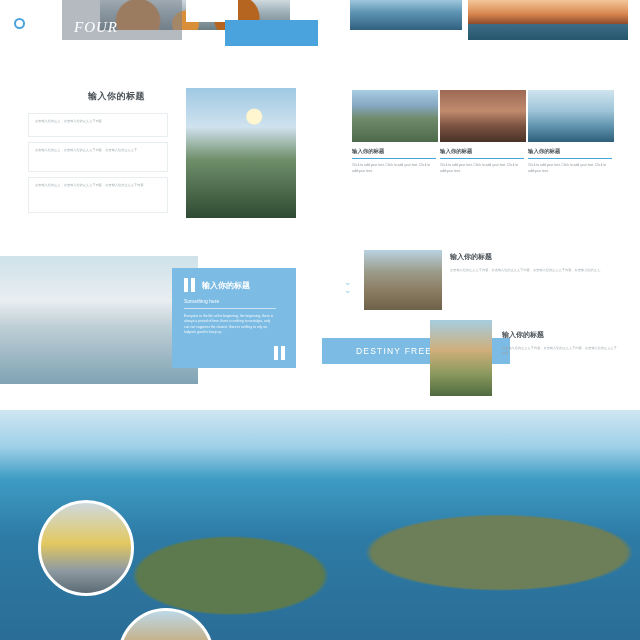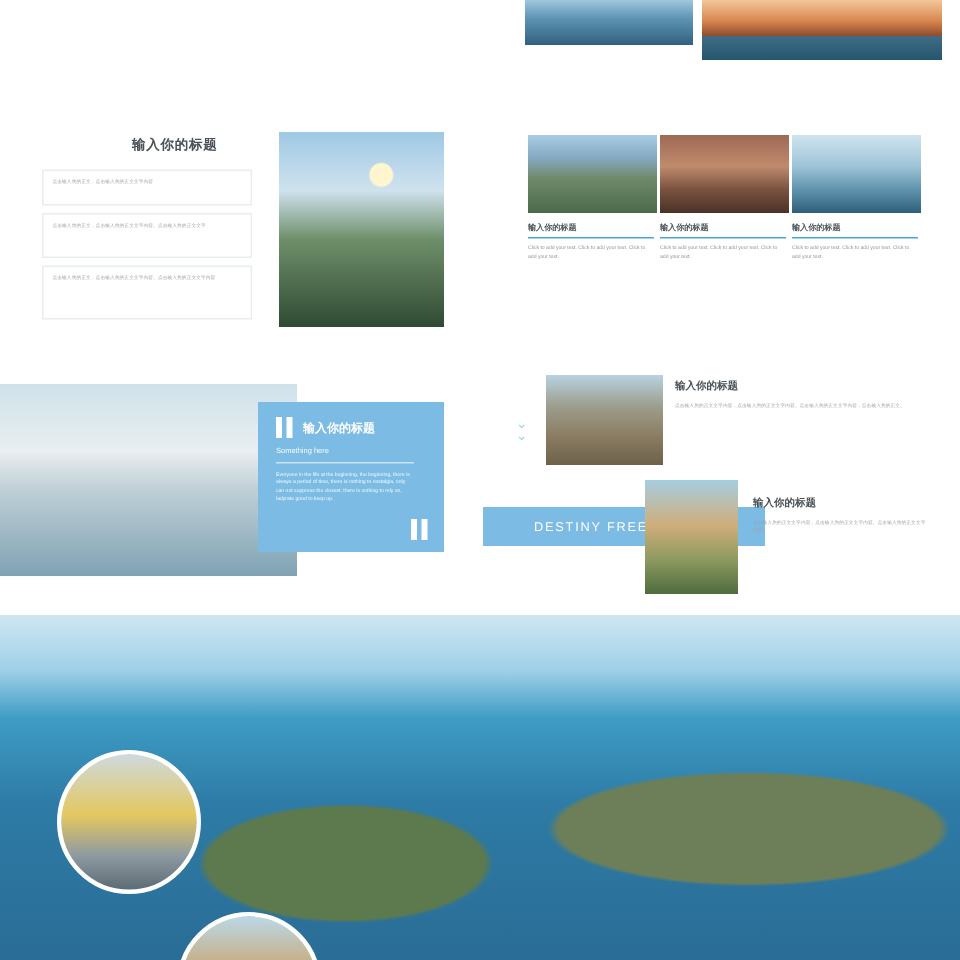--- a/index.html
+++ b/index.html
@@ -168,20 +168,29 @@
   }
   .ph-boatrow {
     background: linear-gradient(180deg, #9fc7dd 0%, #5f95b4 40%, #31607f 100%);
   }
 </style>
 </head>
 <body>
 
 <div class="page">
 
+  <div class="abs slide-top-left">
+    <div class="abs dot-ring"></div>
+    <div class="abs photo ph-autumn top-photo-strip"></div>
+    <div class="abs white-card-top"></div>
+    <div class="abs blue-bar-top"></div>
+    <div class="abs four-banner">
+      <div class="four-text">FOUR</div>
+    </div>
+  </div>
 
   <div class="abs slide-top-right">
     <div class="abs photo ph-boatrow" style="left:28px; top:0; width:112px; height:30px;"></div>
     <div class="abs photo ph-redrock" style="left:146px; top:0; width:160px; height:40px;"></div>
   </div>
 
   <div class="abs slide-2-left">
     <div class="abs s2-title" style="left:88px; top:22px;">输入你的标题</div>
 
     <div class="abs s2-textbox" style="left:28px; top:45px; width:140px; height:24px;">

